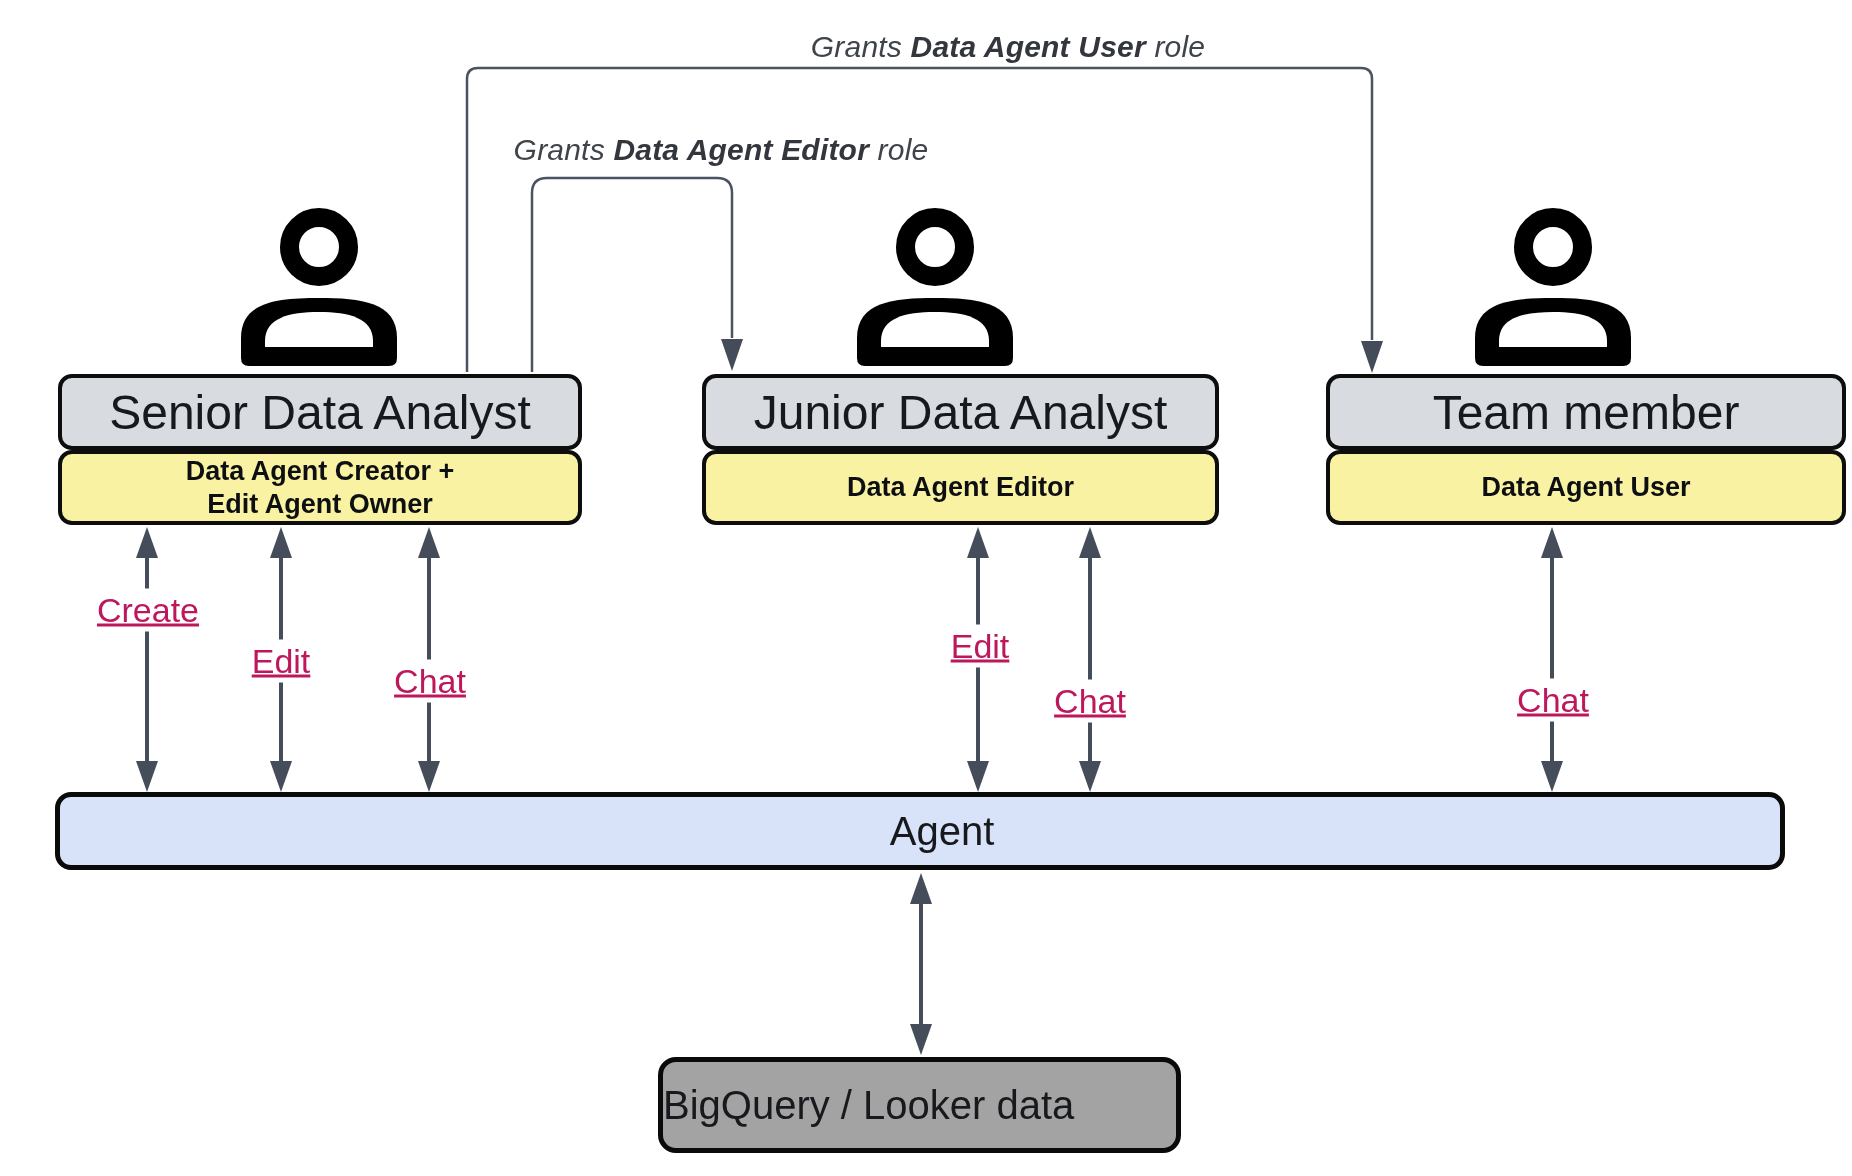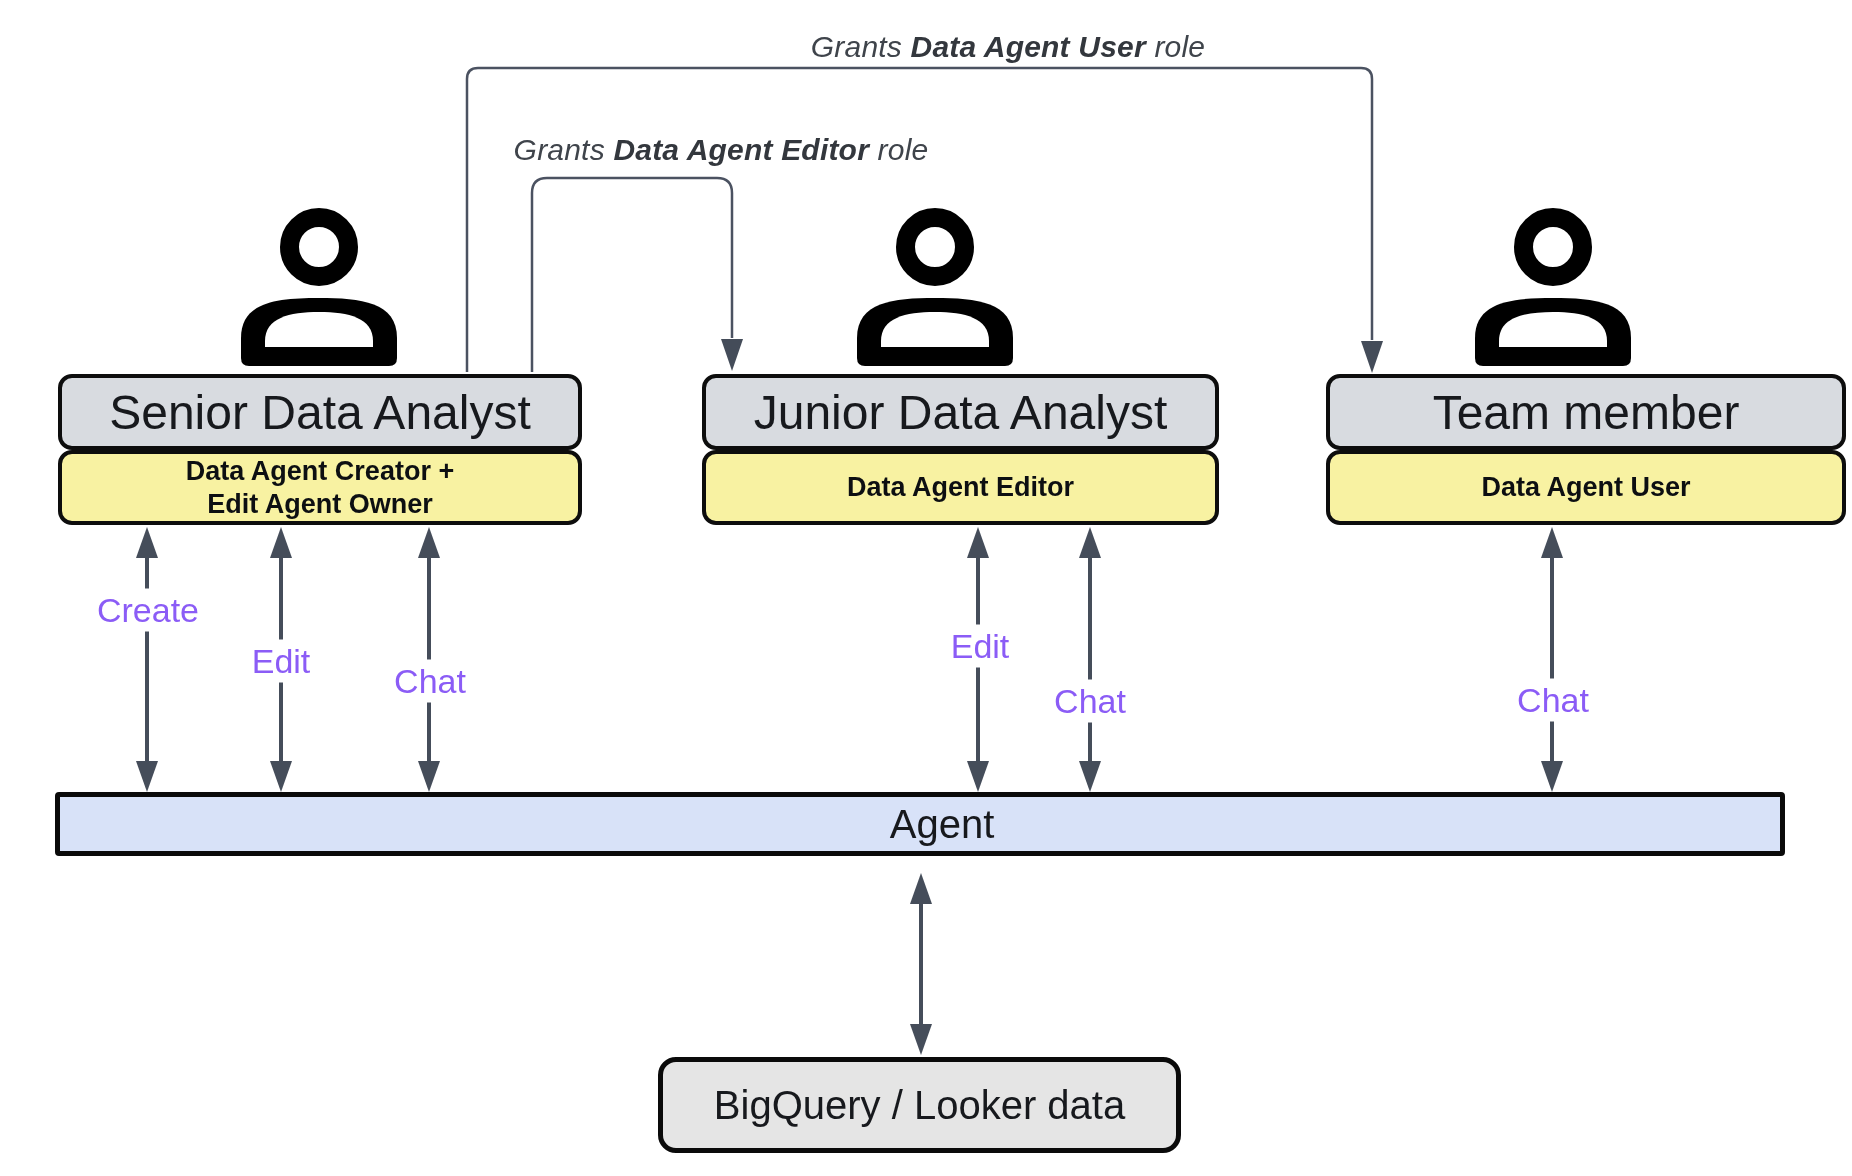--- a/index.html
+++ b/index.html
@@ -43,35 +43,35 @@
     flex-direction:column;line-height:33px;
   }
   .a0{left:58px;width:524px;}
   .a1{left:702px;width:517px;}
   .a2{left:1326px;width:520px;}
   .badge-line{display:block;}
 
   .action-label{
     position:absolute;transform:translate(-50%,-50%);
     background:#ffffff;padding:2px 8px;
-    font-size:34px;color:#8b5cf6;white-space:nowrap;
+    font-size:34px;color:#be185d;white-space:nowrap;text-decoration:underline;
   }
 
   .agent-bar{
-    position:absolute;left:55px;top:792px;width:1730px;height:64px;
+    position:absolute;left:55px;top:792px;width:1730px;height:78px;
     box-sizing:border-box;background:#d8e2f8;
-    border:5px solid #0a0a0a;border-radius:4px;
+    border:5px solid #0a0a0a;border-radius:16px;
     display:flex;align-items:center;justify-content:center;
     font-size:40px;color:#17191d;padding-left:44px;
   }
   .datasource-box{
     position:absolute;left:658px;top:1057px;width:523px;height:96px;
-    box-sizing:border-box;background:#e5e5e5;
+    box-sizing:border-box;background:#a3a3a3;
     border:5px solid #0a0a0a;border-radius:18px;
-    display:flex;align-items:center;justify-content:center;
+    display:flex;align-items:center;justify-content:flex-start;
     font-size:40px;color:#17191d;
   }
 </style>
 </head>
 <body>
 
 <div class="canvas">
 
   <svg class="connectors" viewBox="0 0 1852 1176" xmlns="http://www.w3.org/2000/svg">
 

